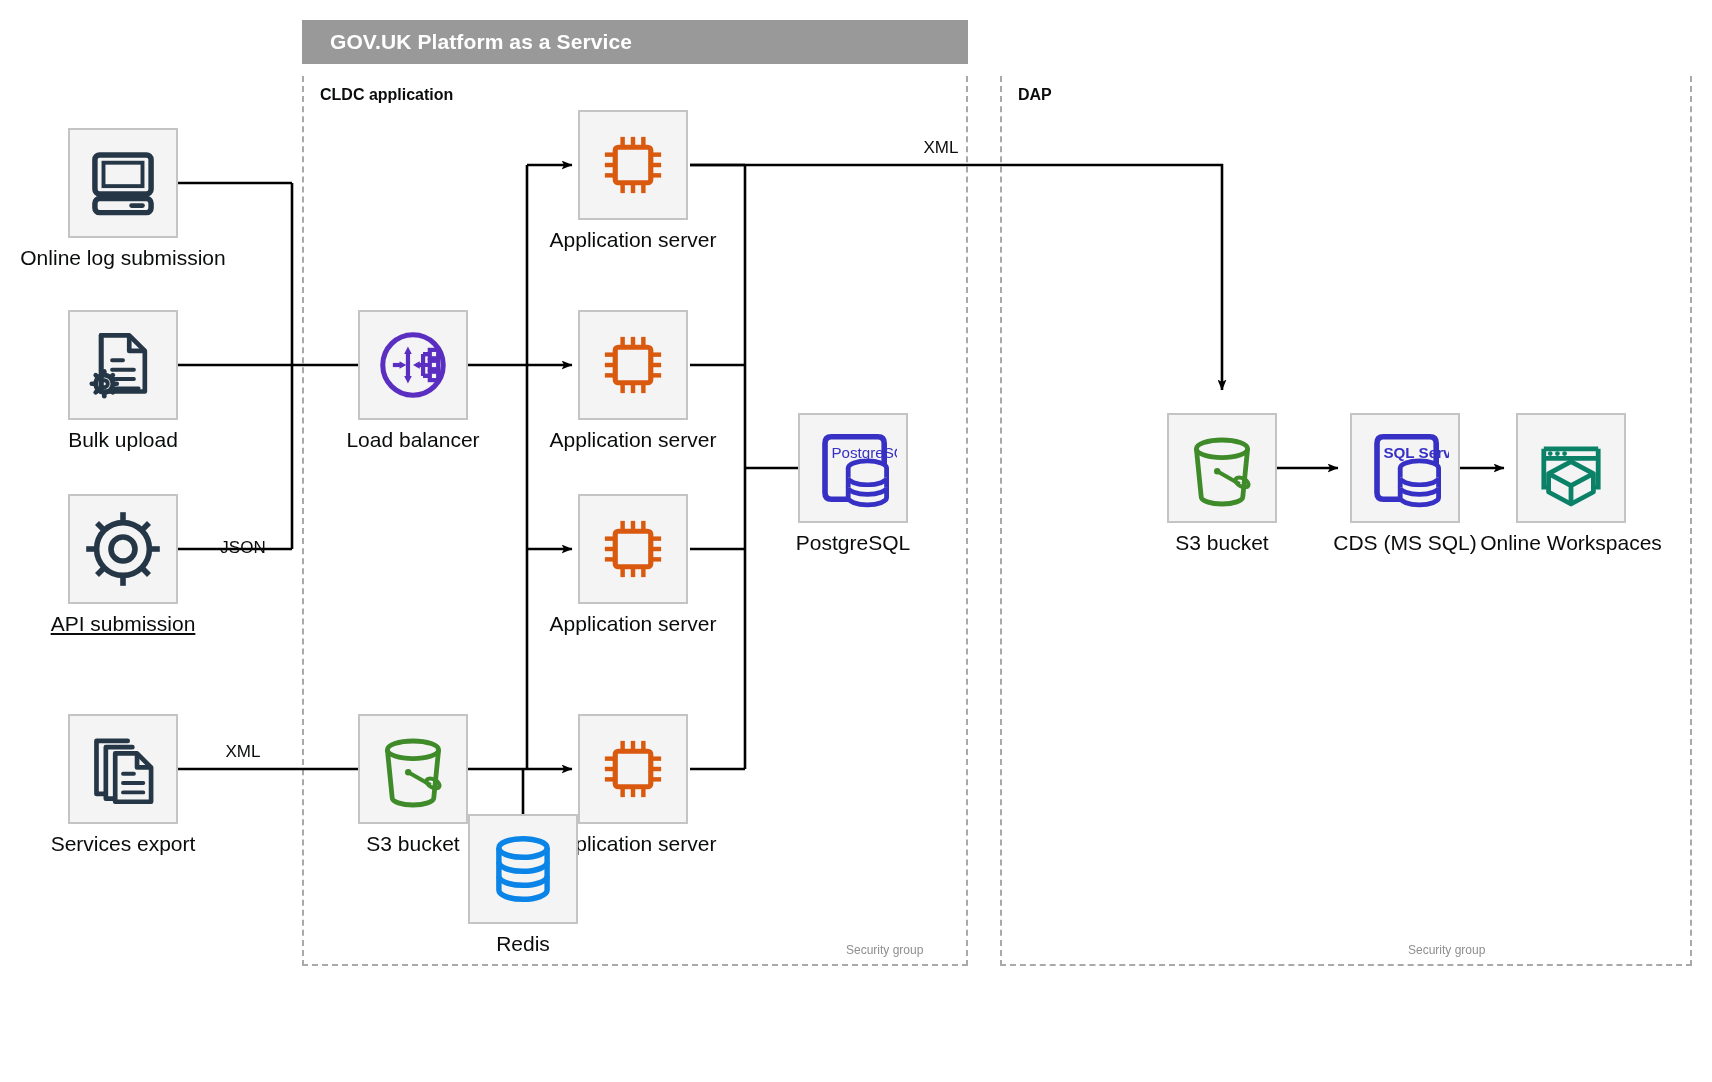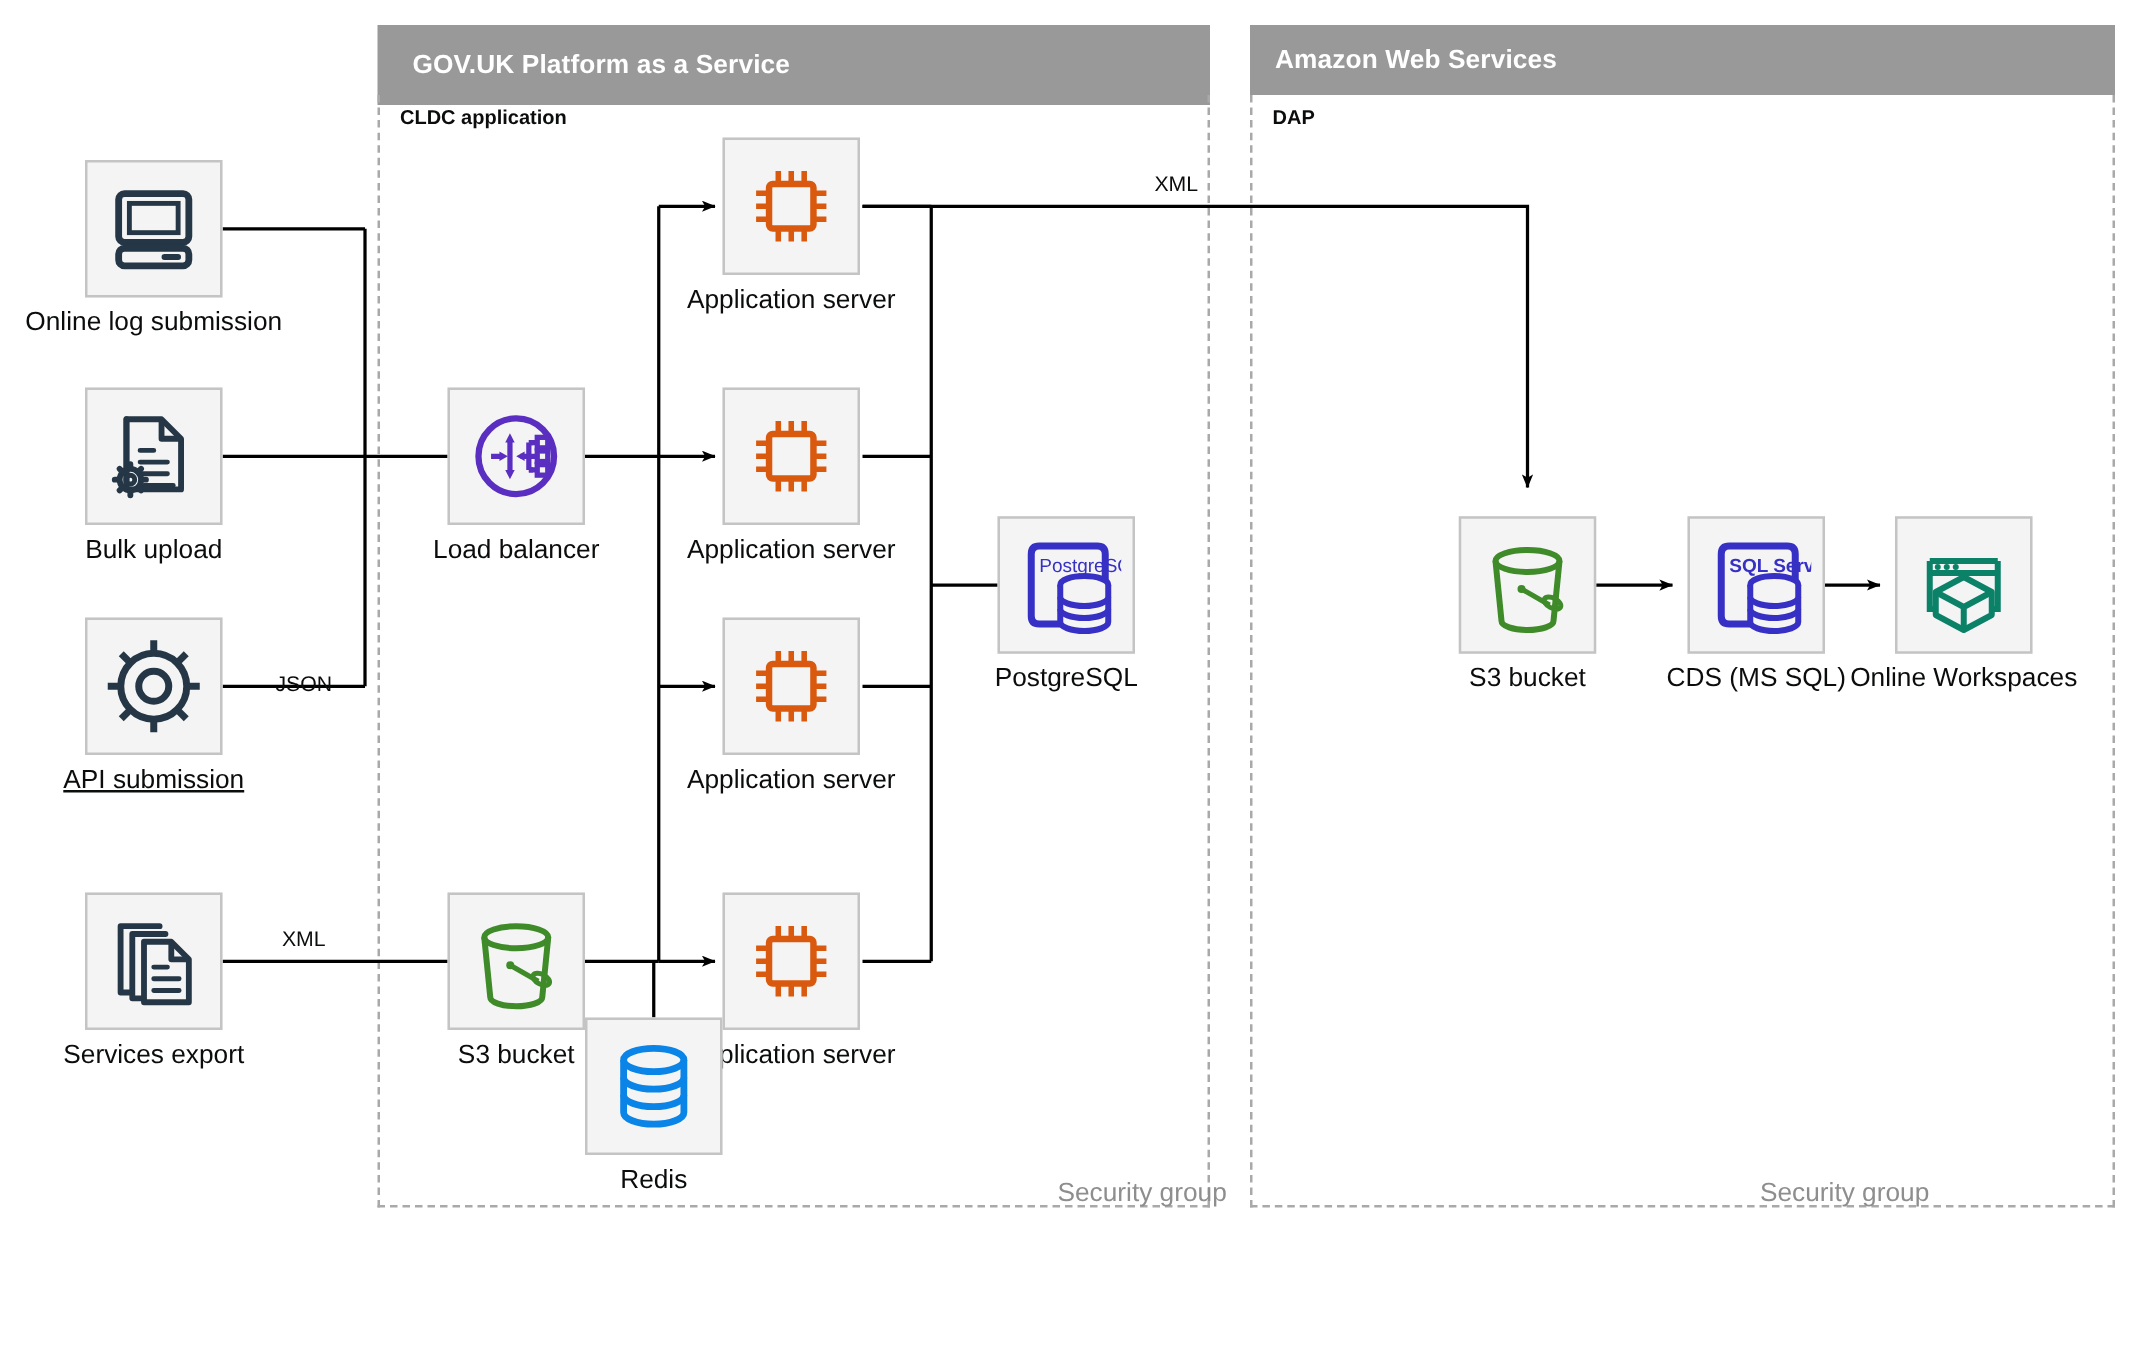--- a/index.html
+++ b/index.html
@@ -10,51 +10,48 @@
 
   
   .group-header{position:absolute;background:#999999;color:#ffffff;
      font-weight:bold;font-size:21px;display:flex;align-items:center;
      padding-left:20px;box-sizing:border-box;letter-spacing:.1px;}
 
   .group-body{position:absolute;border:2px dashed #a9a9a9;border-top:none;
      box-sizing:border-box;background:transparent;}
 
   .group-sublabel{position:absolute;font-weight:bold;font-size:16px;color:#0b0c0c;}
-  .security-label{position:absolute;font-size:21px;color:#8e8e8e;}
+  .security-label{position:absolute;font-size:12px;color:#8e8e8e;}
 
   
   .tile{position:absolute;width:110px;height:110px;background:#f4f4f4;
         border:2px solid #c4c4c4;box-sizing:border-box;
         display:flex;align-items:center;justify-content:center;}
   .tile svg{display:block;}
   .node-label{position:absolute;font-size:21px;color:#0b0c0c;text-align:center;
         white-space:nowrap;transform:translateX(-50%);}
 
   
   #wires{position:absolute;left:0;top:0;width:1712px;height:1082px;
          pointer-events:none;}
   .edge-label{position:absolute;font-size:17px;color:#0b0c0c;
         transform:translateX(-50%);white-space:nowrap;}
 </style>
 </head>
 <body>
 
 <div id="stage">
 
-  <div class="group-header" style="left:302px;top:20px;width:666px;height:64px;padding-left:28px;">
+  <div class="group-header" style="left:302px;top:20px;width:666px;height:44px;padding-left:28px;">
     <span>GOV.UK Platform as a Service</span>
   </div>
   <div class="group-body" style="left:302px;top:76px;width:666px;height:890px;"></div>
   <div class="group-sublabel" style="left:320px;top:86px;">CLDC application</div>
   <div class="security-label" style="left:846px;top:943px;">Security group</div>
 
-  <div class="group-header" style="left:1000px;top:20px;width:692px;height:56px;">
-    <span>Amazon Web Services</span>
-  </div>
   <div class="group-body" style="left:1000px;top:76px;width:692px;height:890px;"></div>
   <div class="group-sublabel" style="left:1018px;top:86px;">DAP</div>
   <div class="security-label" style="left:1408px;top:943px;">Security group</div>
 
   <svg id="wires" viewBox="0 0 1712 1082">
     <defs>
       <marker id="arw" markerWidth="11" markerHeight="9" refX="10.5" refY="4.5" orient="auto" markerUnits="userSpaceOnUse">
         <path d="M0,0 L11,4.5 L0,9 L2.6,4.5 Z" fill="#000"></path>
       </marker>
     </defs>

